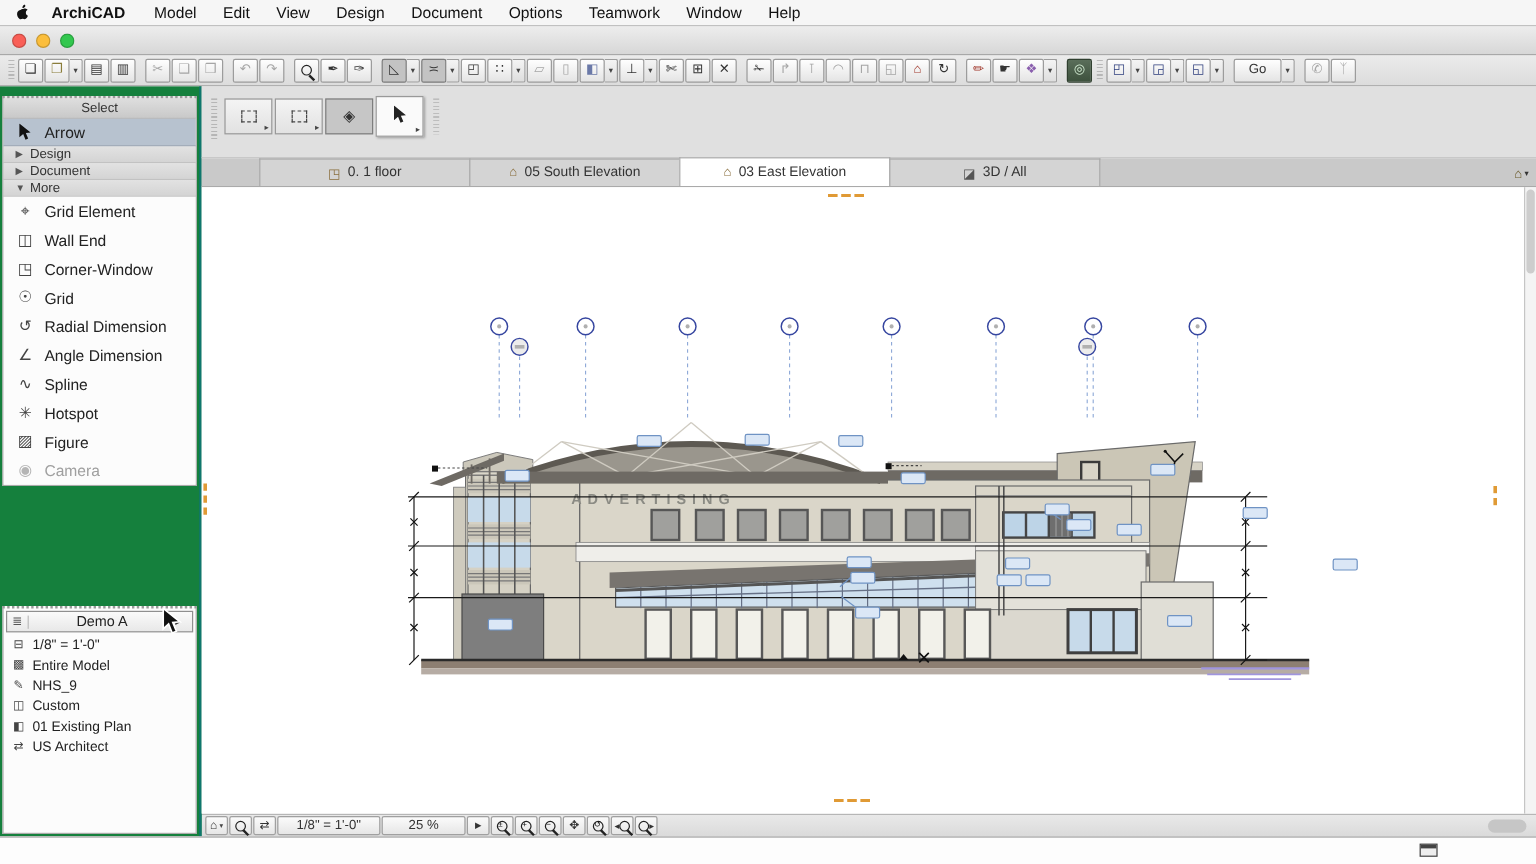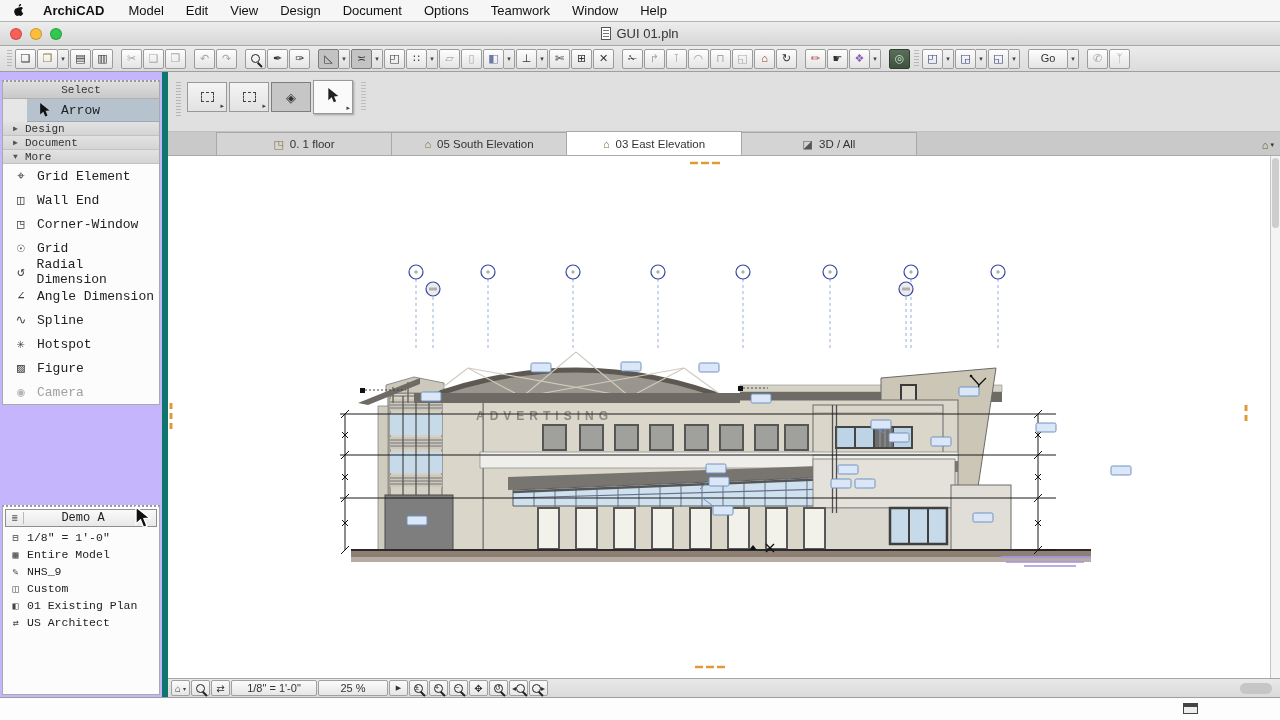--- a/index.html
+++ b/index.html
@@ -43,29 +43,29 @@
     align-items:center; justify-content:center; margin:0 1px 0 -1px;}
   .tsep { width:7px; }
   .mag { position:relative; width:9px; height:9px; border:1.4px solid #222; border-radius:50%;
     display:inline-block; }
   .mag::after { content:""; position:absolute; right:-4px; bottom:-3px; width:6px; height:1.5px;
     background:#222; transform:rotate(45deg); }
   .mag .sub { position:absolute; top:-2px; left:0; width:6px; font-size:7px; line-height:9px; color:#111; }
 
   
   #workspace { display:flex; height:625px; }
-  #sidebar { width:168px; background:#c4b5fd; border-right:6px solid #0f766e; position:relative;font-family:Liberation Mono, monospace; }
+  #sidebar { width:168px; background:#15803d; border-right:2px solid #0f766e; position:relative; }
 
   
   #toolbox { position:absolute; top:8px; left:2px; right:2px; border:1px solid #aaa; background:#e6e6e6;
     border-top:2px dotted #999; }
   #tb-header { height:17px; background:linear-gradient(#dedede,#c9c9c9); border-bottom:1px solid #b0b0b0;
     text-align:center; font-size:11px; color:#333; line-height:17px; }
   .tb-row { height:23px; display:flex; align-items:center; padding-left:8px; font-size:13px; color:#222;
-    border-bottom:1px solid #d0d0d0;margin-left:24px; }
+    border-bottom:1px solid #d0d0d0; }
   .tb-row.sel { background:#b7c2cf; border-bottom:1px solid #9fa9b5; }
   .tb-ic { width:20px; display:flex; justify-content:center; margin-right:6px; font-size:12px; color:#444;}
   .tb-group { height:14px; display:flex; align-items:center; padding-left:10px; font-size:11px; color:#333;
     background:linear-gradient(#e2e2e2,#d4d4d4); border-bottom:1px solid #c2c2c2;}
   .tb-group .tri { font-size:8px; color:#555; width:12px; }
   #tb-tools { background:#fcfcfc; }
   .tool-row { height:24px; display:flex; align-items:center; padding-left:8px; font-size:13px; color:#222; }
   .tool-row .tb-ic { font-size:13px; }
   .tool-row.disabled { color:#a0a0a0; }
   .tool-row.disabled .tb-ic { color:#b5b5b5; }
@@ -158,23 +158,20 @@
   <span class="mitem">Options</span>
   <span class="mitem">Teamwork</span>
   <span class="mitem">Window</span>
   <span class="mitem">Help</span>
 </div>
 
 <div id="titlebar">
   <span class="traffic t-red"></span>
   <span class="traffic t-yel"></span>
   <span class="traffic t-grn"></span>
-  <div id="titlebox">
-    <span class="docicon"></span><span>GUI 01.pln</span>
-  </div>
 </div>
 
 <div id="toolbar">
   <span class="thandle"></span>
   <span class="tbtn">
       <span>❏</span>
     </span>
   <span class="tbtn olive">
       <span>❐</span>
     </span>

